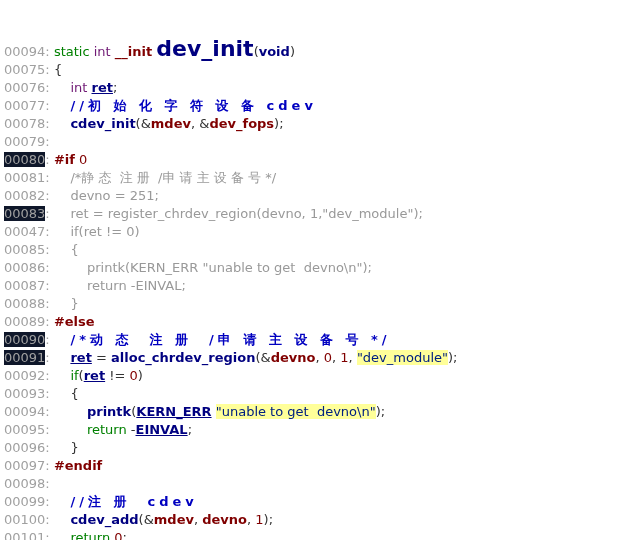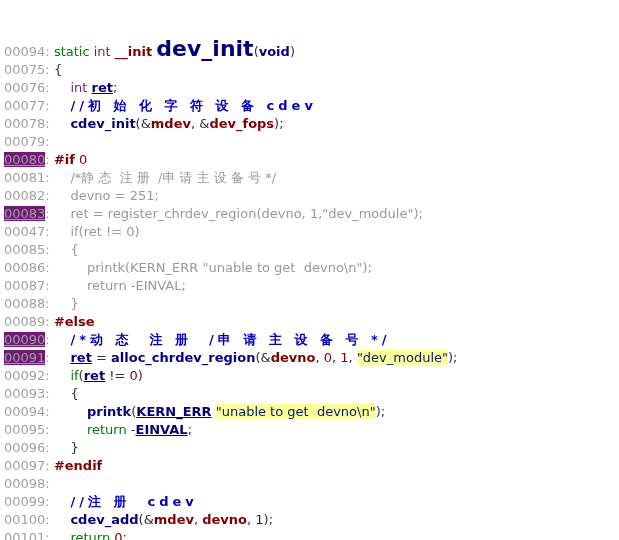--- a/index.html
+++ b/index.html
@@ -7,21 +7,21 @@
     padding: 4px;
     background: #ffffff;
     font-family: Verdana, "DejaVu Sans", sans-serif;
     font-size: 13px;
     line-height: 18px;
     white-space: pre;
     color: #333;
     width: 619px;
   }
   .ln { color: #a0a0a0; background: #ffffff; }
-  .ln-hl { color: #a0a0a0; background: #701a75; text-decoration: underline; }
+  .ln-hl { color: #a0a0a0; background: #0f172a; }
   .kw { color: #008000; }          
   .macro { color: #800000; font-weight: bold; }   
   .num { color: #800000; }
   .fnname { color: #000080; font-weight: bold; font-size: 22px; }
   .fnlink { color: #000080; font-weight: bold; }
   .type { color: #701a75; }
   .id-link { color: #000080; font-weight: bold; text-decoration: underline; }
   .call { color: #000080; font-weight: bold; }
   .param { color: #800000; font-weight: bold; }
   .comment-blue { color: #0000c0; font-weight: bold; letter-spacing: 4px; }

